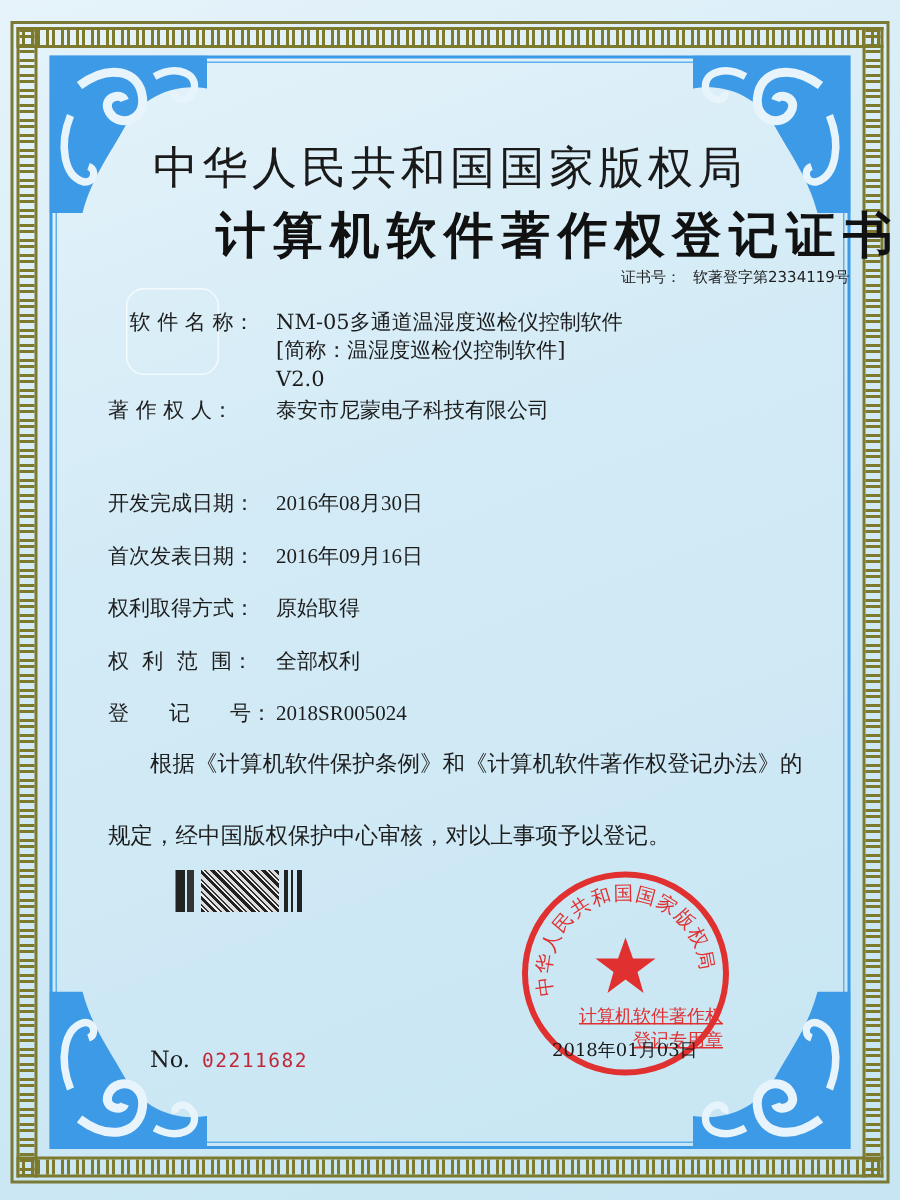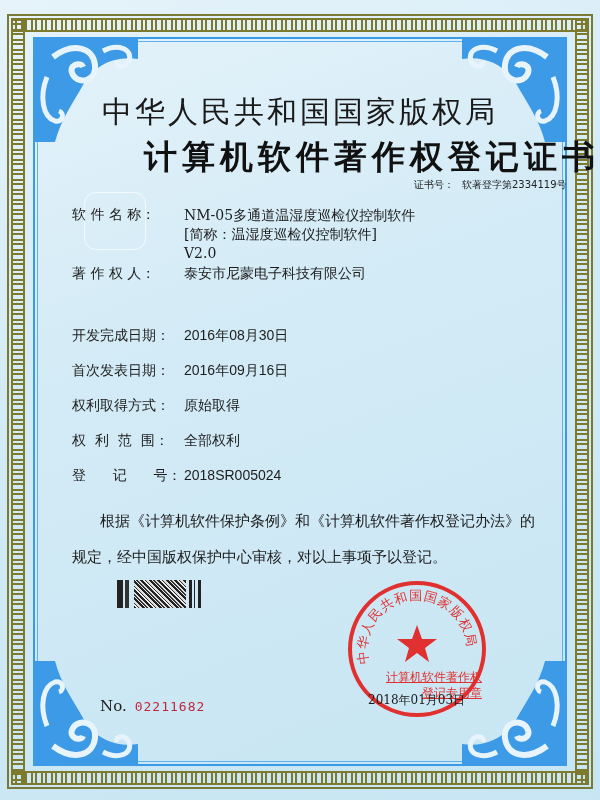--- a/index.html
+++ b/index.html
@@ -21,21 +21,21 @@
   .corner.tl{left:33px;top:37px;}
   .corner.tr{right:33px;top:37px;transform:scaleX(-1);}
   .corner.bl{left:33px;bottom:34px;transform:scaleY(-1);}
   .corner.br{right:33px;bottom:34px;transform:scale(-1,-1);}
   .title1{position:absolute;left:0;right:0;top:92px;text-align:center;font-size:30px;letter-spacing:3px;color:#1a1a1a;font-family:"DejaVu Sans","Liberation Sans",sans-serif;}
   .title2{position:absolute;left:0;right:0;top:135px;text-align:right;font-size:33px;letter-spacing:5px;font-weight:bold;color:#111;font-family:"DejaVu Sans","Liberation Sans",sans-serif;}
   .certno{position:absolute;left:372px;top:178px;font-size:10px;color:#222;font-family:"DejaVu Sans",sans-serif;}
   .certno .lbl{margin-right:8px;margin-left:42px;}
   .field{position:absolute;left:72px;font-size:14px;color:#1d1d1d;font-family:"DejaVu Sans","Liberation Sans",sans-serif;}
   .field .lbl{display:inline-block;width:112px;}
-  .field .val{font-family:Liberation Sans, sans-serif;}
+  .field .val{font-family:Liberation Serif, serif;}
   .swname{position:absolute;left:184px;top:206px;font-size:14px;line-height:19px;color:#1d1d1d;font-family:"DejaVu Serif","Liberation Serif",serif;}
   .para{position:absolute;left:72px;right:50px;font-size:15px;color:#1d1d1d;font-family:"DejaVu Sans","Liberation Sans",sans-serif;}
   .barcode{position:absolute;left:117px;top:580px;width:86px;height:28px;
     background:linear-gradient(90deg,#222 0 7%,transparent 7% 9%,#333 9% 14%,transparent 14% 17%);}
   .barcode .dm{position:absolute;left:17px;top:0;width:52px;height:28px;
     background:repeating-linear-gradient(45deg,#222 0 2px,#eee 2px 3px,#333 3px 4px,#ddd 4px 6px);}
   .barcode .rb{position:absolute;right:0;top:0;width:14px;height:28px;background:repeating-linear-gradient(90deg,#222 0 3px,transparent 3px 5px,#222 5px 6px,transparent 6px 9px);}
   .no{position:absolute;left:100px;top:697px;font-size:15px;color:#1d1d1d;font-family:"DejaVu Serif",serif;}
   .no .num{color:#c0283a;margin-left:8px;letter-spacing:1px;font-family:"DejaVu Sans Mono","Liberation Mono",monospace;font-size:13px;}
   .seal{position:absolute;left:348px;top:581px;width:138px;height:136px;border:4px solid #e03030;border-radius:50%;box-sizing:border-box;}
@@ -84,21 +84,21 @@
   </svg>
 
   <div class="watermark"></div>
 
   <div class="title1">中华人民共和国国家版权局</div>
   <div class="title2">计算机软件著作权登记证书</div>
   <div class="certno">
     <span class="lbl">证书号：</span><span>软著登字第2334119号</span>
   </div>
 
-  <div class="field" style="top:206px;">
+  <div class="field" style="top:206px;text-align:center;">
     <span class="lbl">软 件 名 称：</span>
   </div>
   <div class="swname">
     <div>NM-05多通道温湿度巡检仪控制软件</div>
     <div>[简称：温湿度巡检仪控制软件]</div>
     <div>V2.0</div>
   </div>
 
   <div class="field" style="top:265px;">
     <span class="lbl">著 作 权 人：</span><span>泰安市尼蒙电子科技有限公司</span>
@@ -112,21 +112,21 @@
   <div class="field" style="top:397px;">
     <span class="lbl">权利取得方式：</span><span>原始取得</span>
   </div>
   <div class="field" style="top:432px;">
     <span class="lbl" style="white-space:pre;">权  利  范  围：</span><span>全部权利</span>
   </div>
   <div class="field" style="top:467px;">
     <span class="lbl" style="white-space:pre;">登      记      号：</span><span class="val">2018SR005024</span>
   </div>
 
-  <div class="para" style="top:512px;text-indent:28px;">根据《计算机软件保护条例》和《计算机软件著作权登记办法》的</div>
+  <div class="para" style="top:500px;text-indent:28px;">根据《计算机软件保护条例》和《计算机软件著作权登记办法》的</div>
   <div class="para" style="top:548px;">规定，经中国版权保护中心审核，对以上事项予以登记。</div>
 
   <div class="barcode">
     <div class="dm"></div>
     <div class="rb"></div>
   </div>
 
   <div class="no">
     <span>No.</span><span class="num">02211682</span>
   </div>

